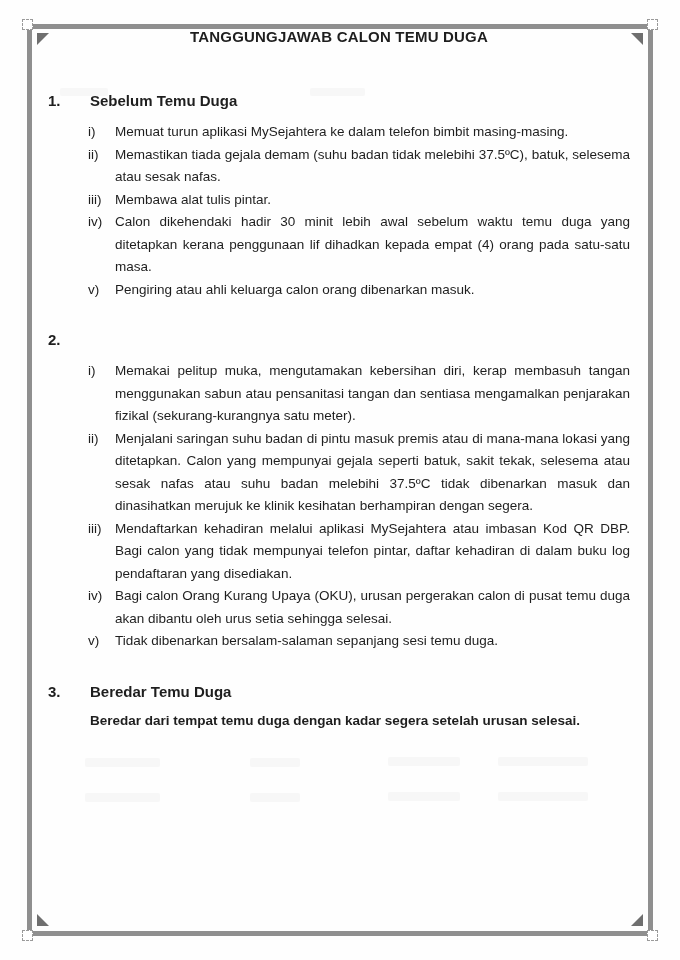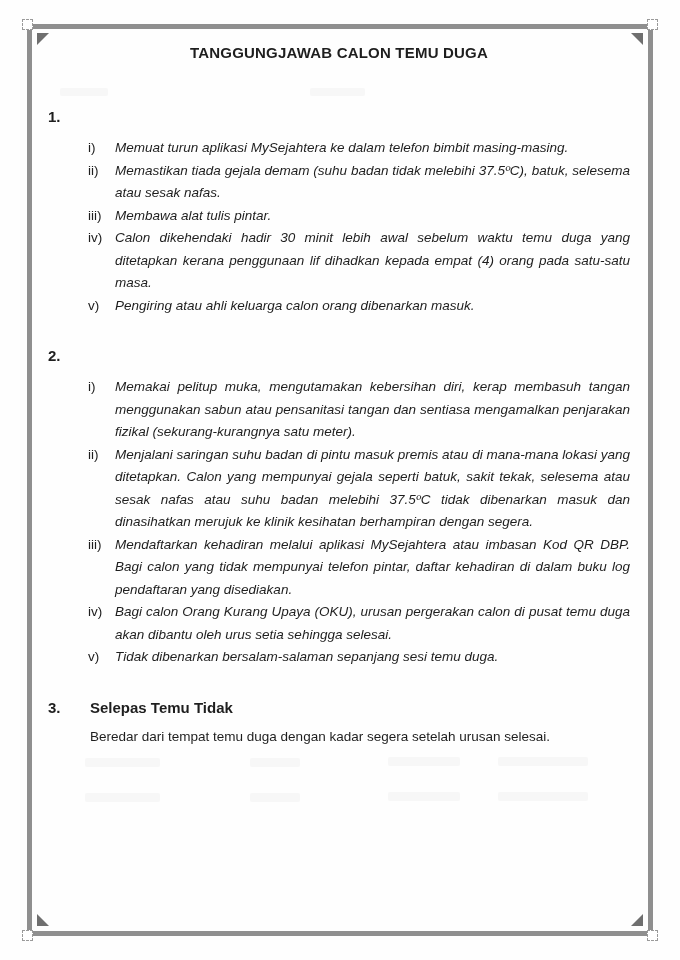--- a/index.html
+++ b/index.html
@@ -47,21 +47,21 @@
   .smudge {
     position: absolute;
     background: #8c8c8c;
     opacity: 0.06;
     border-radius: 2px;
   }
 
   
   .content {
     position: absolute;
-    left: 48px; top: 42px;
+    left: 48px; top: 26px;
     width: 582px;
     font-size: 13.5px;
     line-height: 22.5px;
   }
   .doc-title {
     text-align: center;
     font-size: 15px;
     font-weight: bold;
     letter-spacing: 0.2px;
     line-height: 22px;
@@ -74,26 +74,27 @@
     display: flex;
     font-size: 15px;
     font-weight: bold;
     line-height: 22px;
   }
   .sec-num { width: 42px; flex-shrink: 0; }
 
   .list { margin-left: 40px; margin-top: 9px; }
   .item { display: flex; }
   .marker { width: 27px; flex-shrink: 0; }
-  .item-text { width: 515px; text-align: justify; font-style: italic; }
+  .item-text { width: 515px; text-align: justify; }
 
   .sec-paragraph {
     margin-left: 42px;
     margin-top: 7px;
     width: 540px;
+    font-weight: bold;
   }
 </style>
 </head>
 <body>
 
 <div class="page">
 
   <div class="frame"></div>
   <div class="corner-square tl"></div>
   <div class="corner-square tr"></div>
@@ -115,20 +116,21 @@
   <div class="smudge" style="left:60px;  top:88px;  width:48px; height:8px;"></div>
   <div class="smudge" style="left:310px; top:88px;  width:55px; height:8px;"></div>
 
   <div class="content">
 
     <div class="doc-title">TANGGUNGJAWAB CALON TEMU DUGA</div>
 
     <div class="section-1">
       <div class="sec-heading">
         <span class="sec-num">1.</span>
+        <span>Sebelum Temu Duga</span>
       </div>
       <div class="list">
         <div class="item">
           <span class="marker">i)</span>
           <span class="item-text">Memuat turun aplikasi MySejahtera ke dalam telefon bimbit masing-masing.</span>
         </div>
         <div class="item">
           <span class="marker">ii)</span>
           <span class="item-text">Memastikan tiada gejala demam (suhu badan tidak melebihi 37.5ºC), batuk, selesema atau sesak nafas.</span>
         </div>
@@ -171,19 +173,19 @@
         <div class="item">
           <span class="marker">v)</span>
           <span class="item-text">Tidak dibenarkan bersalam-salaman sepanjang sesi temu duga.</span>
         </div>
       </div>
     </div>
 
     <div class="section-3">
       <div class="sec-heading">
         <span class="sec-num">3.</span>
-        <span>Selepas Temu Tidak</span>
+        <span>Beredar Temu Duga</span>
       </div>
       <div class="sec-paragraph">Beredar dari tempat temu duga dengan kadar segera setelah urusan selesai.</div>
     </div>
 
   </div>
 </div>
 
 </body></html>

